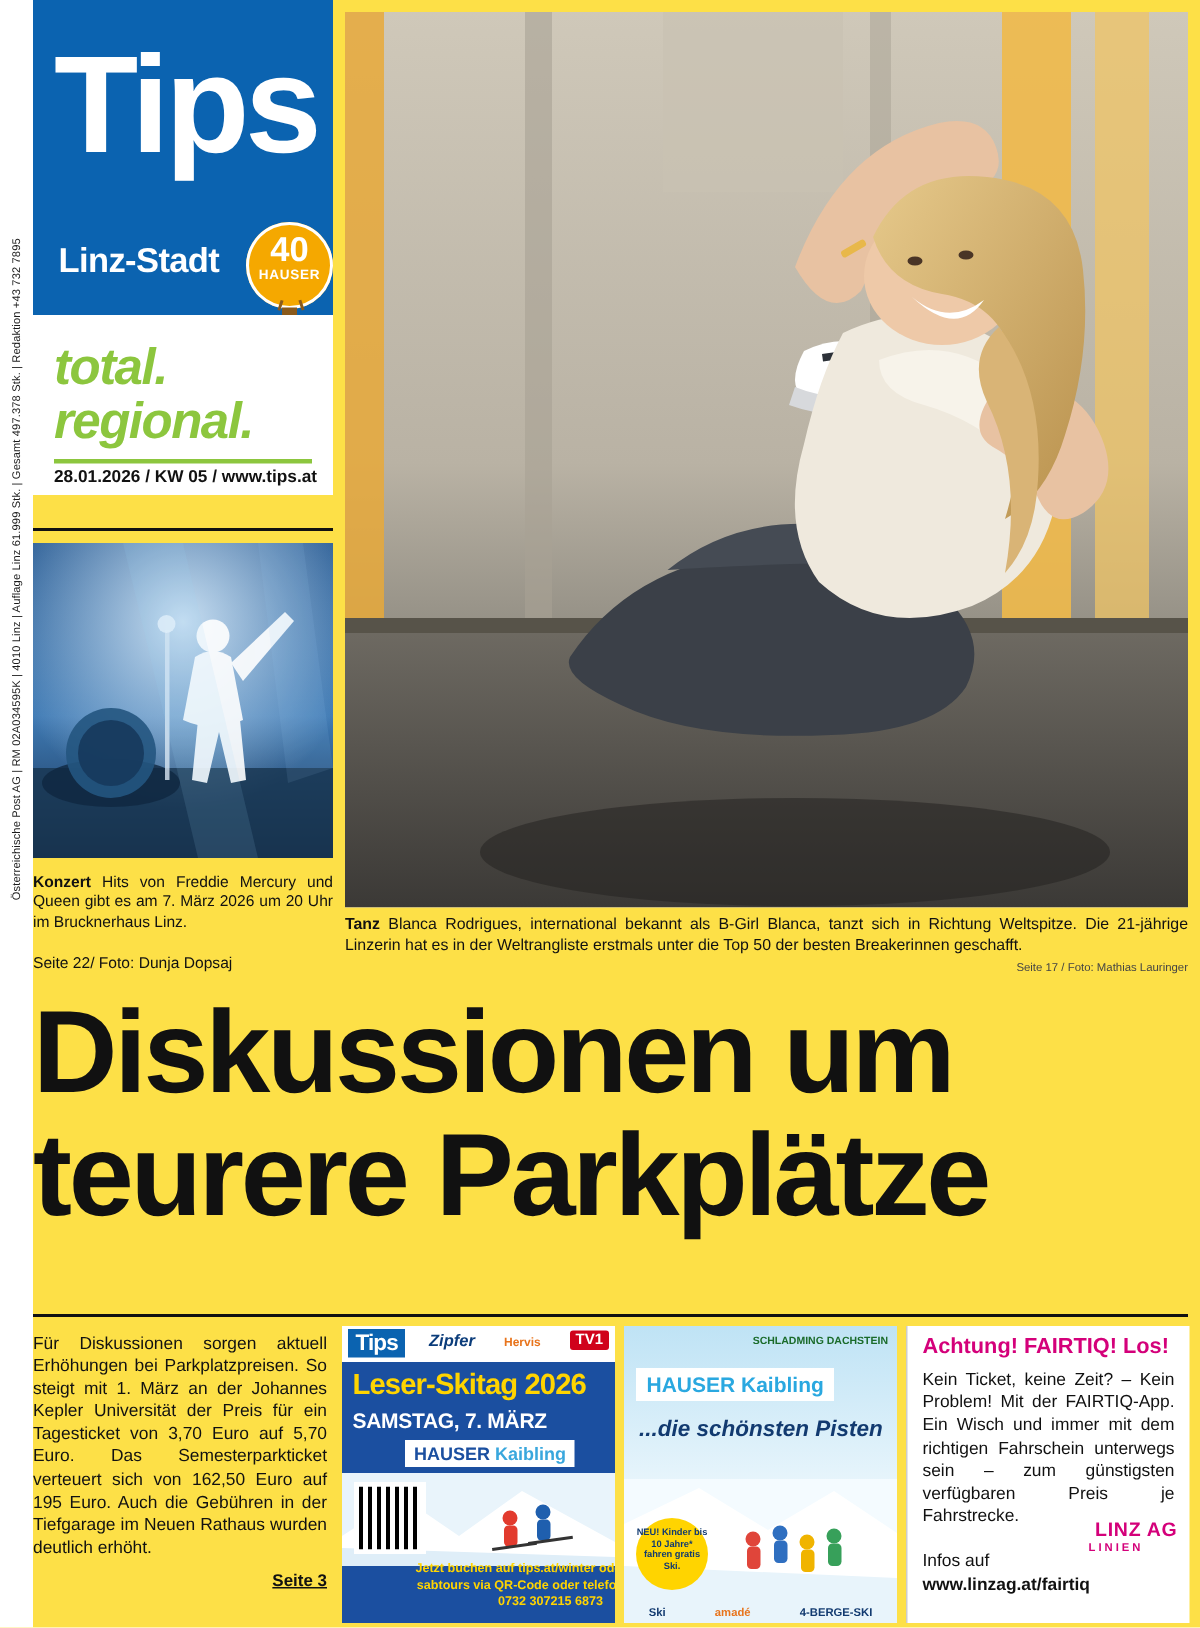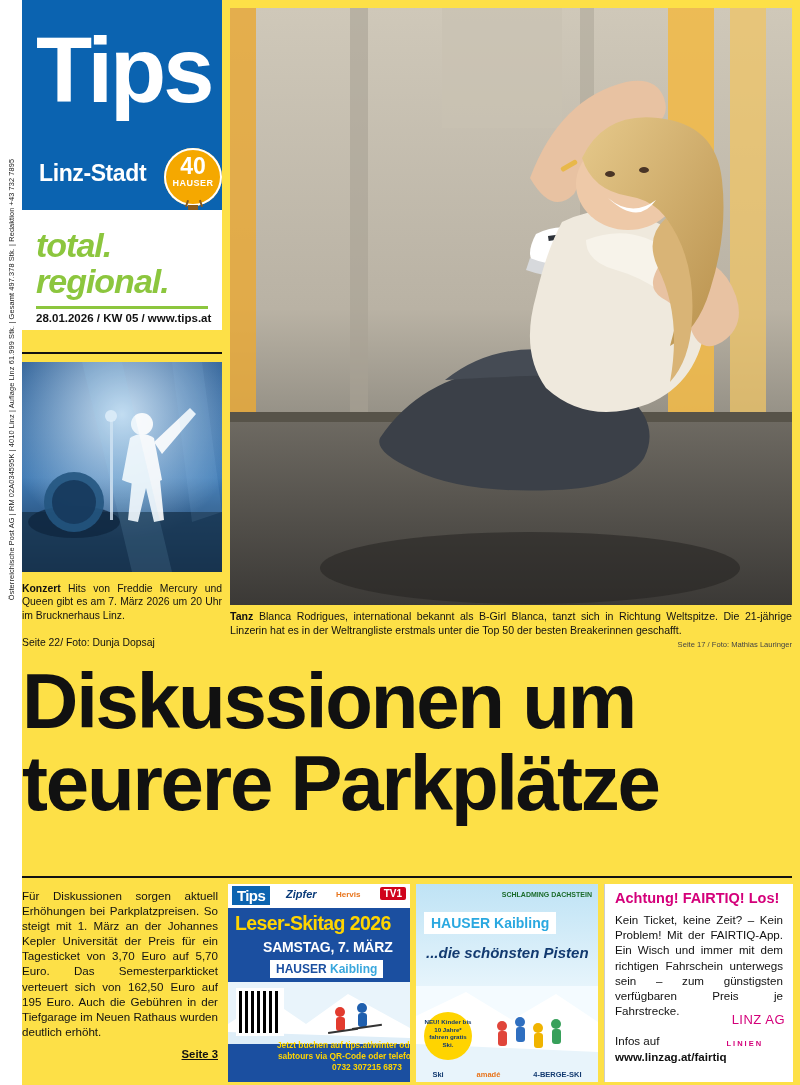--- a/index.html
+++ b/index.html
@@ -340,21 +340,20 @@
     color: #ffd400;
     letter-spacing: -0.6px;
   }
   .ad-ski .date {
     position: absolute;
     left: 7px; top: 55px;
     font-size: 14px;
     font-weight: bold;
     color: #ffffff;
     letter-spacing: -0.2px;
-    margin-left: 28px;
   }
   .ad-ski .hauser {
     position: absolute;
     left: 42px; top: 76px;
     background: #ffffff;
     padding: 2px 6px;
     font-size: 12px;
     font-weight: bold;
     color: #1b4fa0;
   }
@@ -488,31 +487,30 @@
     font-size: 11.6px;
     font-weight: bold;
     color: #111;
   }
   .ad-linz .logo {
     position: absolute; right: 8px; top: 128px;
     text-align: center;
   }
   .ad-linz .logo .name {
     font-size: 13px;
-    font-weight: normal;
+    font-weight: bold;
     color: #d4007a;
     letter-spacing: 0.5px;
     padding-left: 27px;
   }
   .ad-linz .logo .sub {
     font-size: 7.5px;
     font-weight: bold;
     color: #d4007a;
     letter-spacing: 2px;
-    margin-top: 12px;
   }
 
   
   svg { display: block; }
 </style>
 </head>
 <body>
 
 <div class="page">
 

